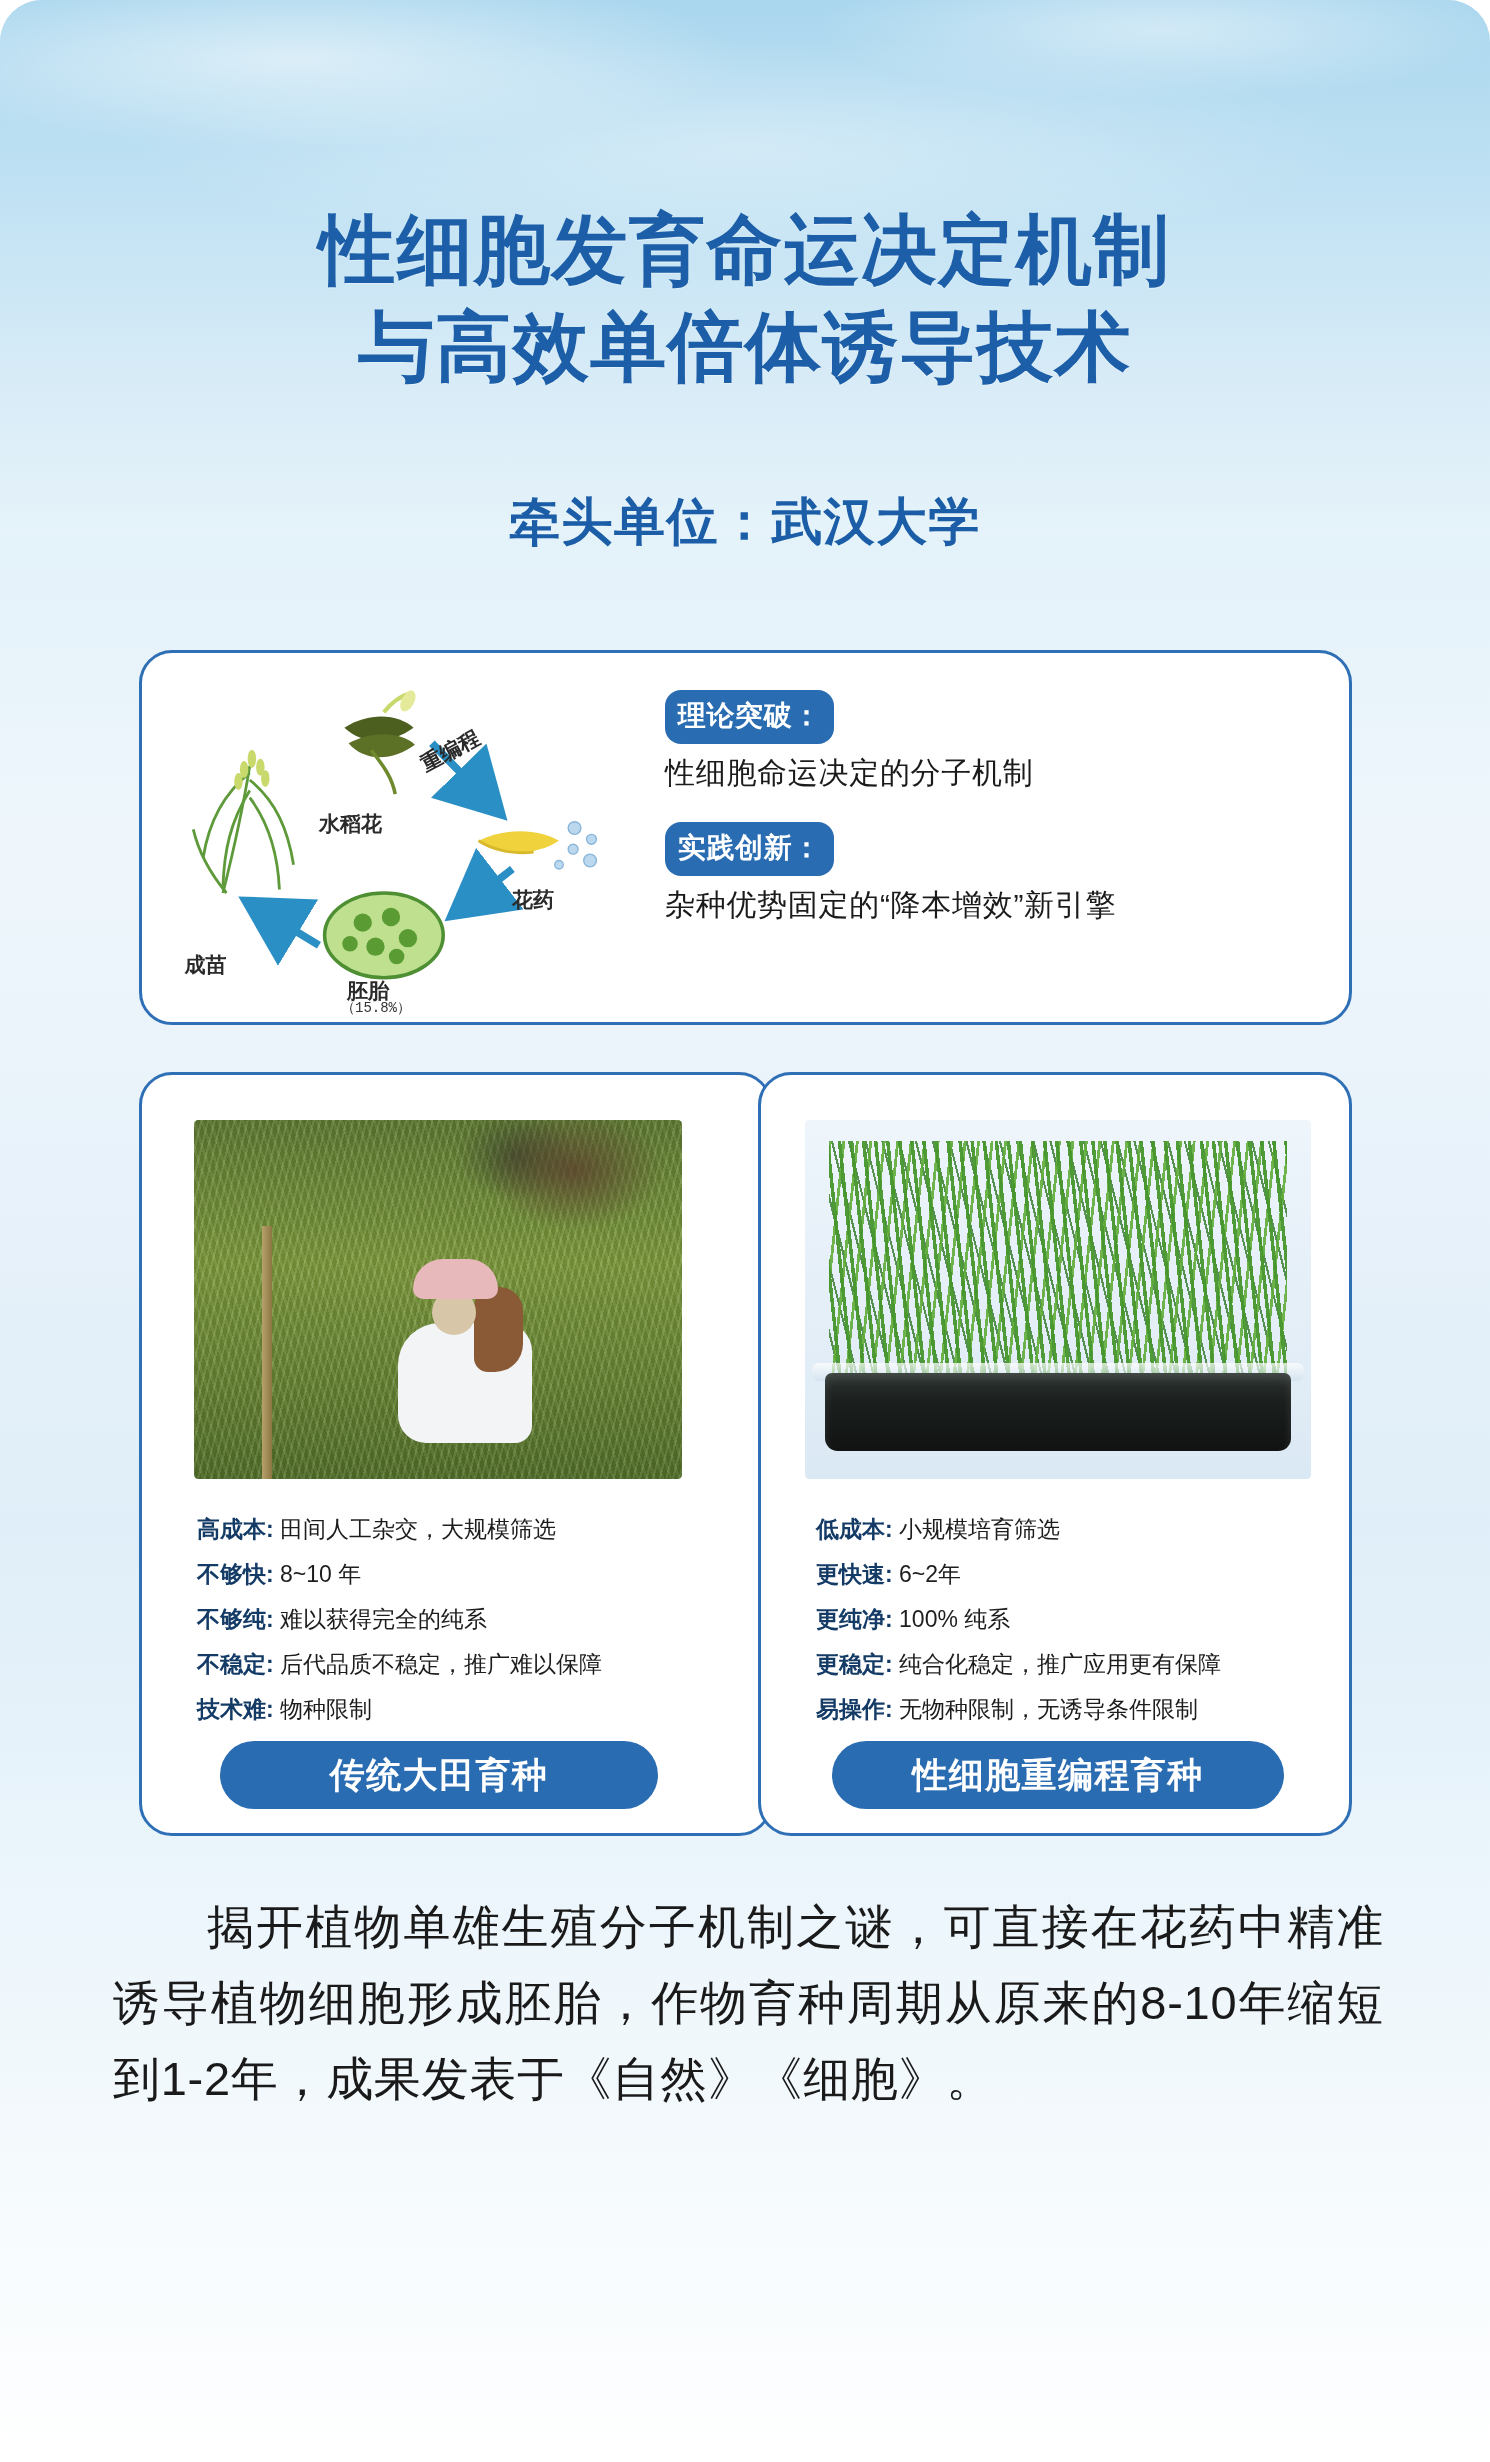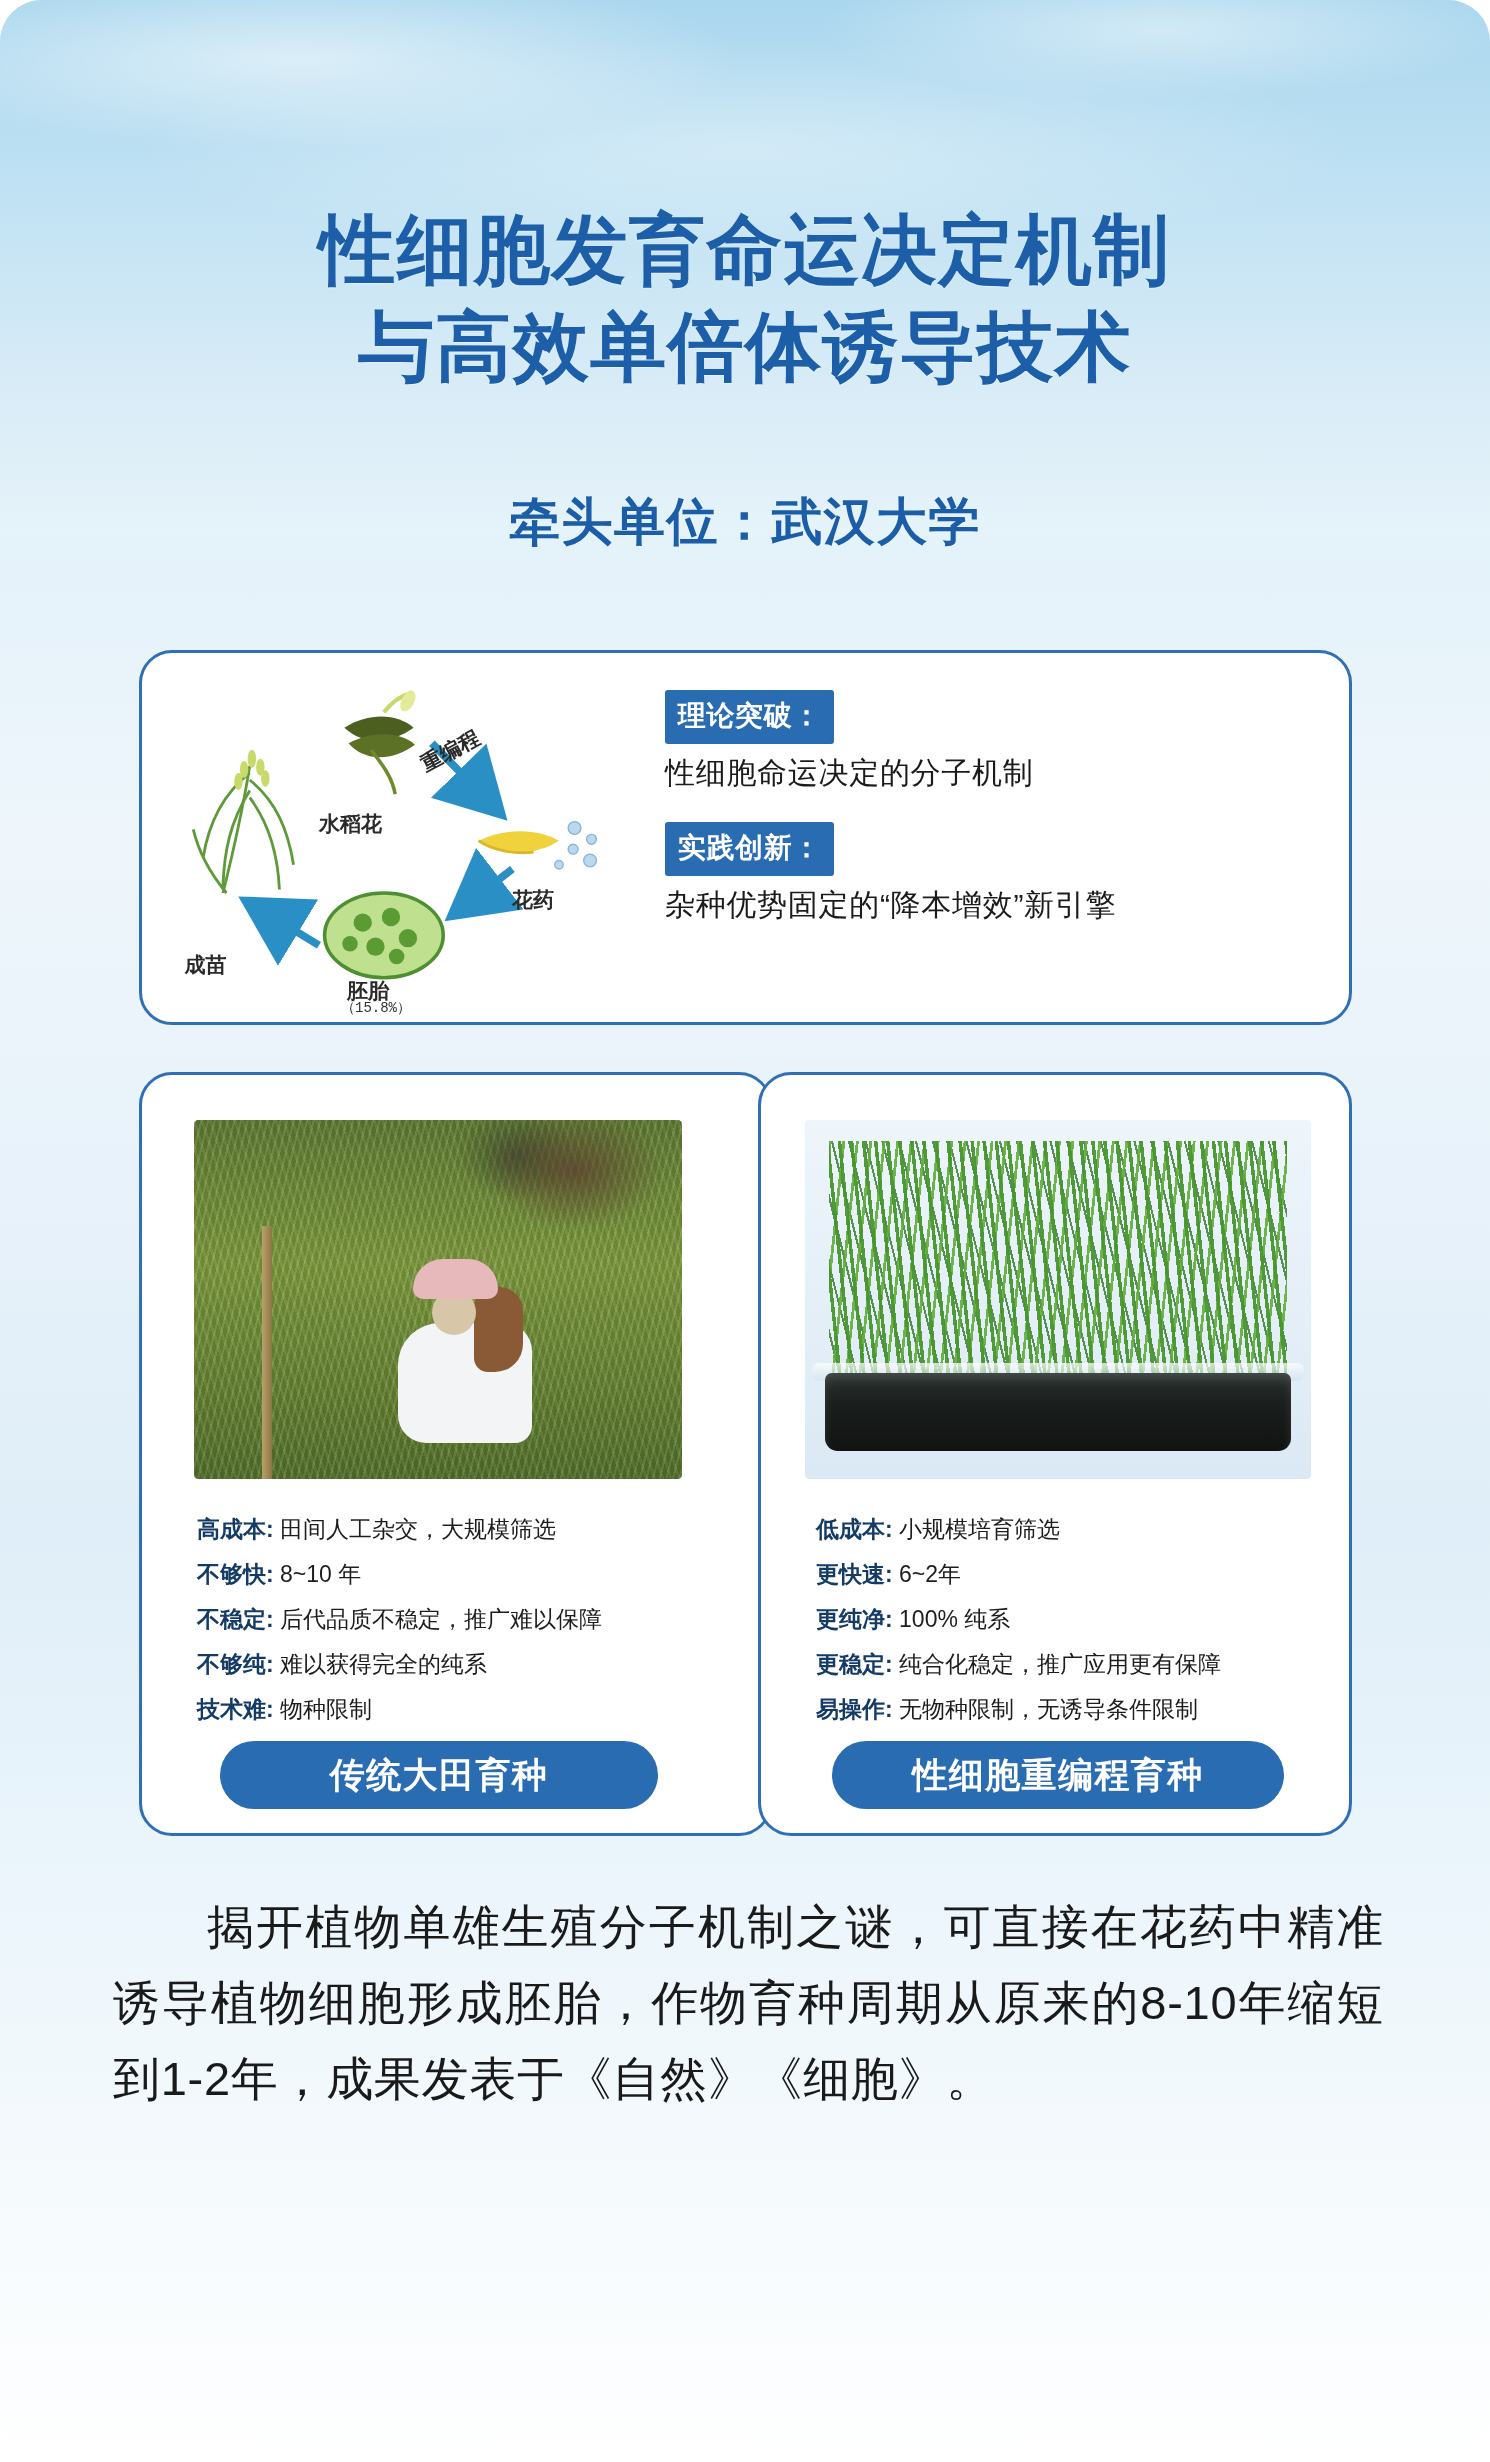--- a/index.html
+++ b/index.html
@@ -122,21 +122,21 @@
     top: 37px;
     width: 657px;
   }
   .tag {
     display: inline-block;
     background: #2a6cb2;
     color: #ffffff;
     font-size: 28px;
     font-weight: bold;
     padding: 7px 12.7px 8.5px 12.7px;
-    border-radius: 3px;
+    border-radius: 16px;
     letter-spacing: 0.7px;
   }
   .tag-text {
     margin-top: 10px;
     font-size: 30px;
     color: #1b1b1b;
     line-height: 1.25;
     letter-spacing: 0.7px;
   }
   .spacer-36 { height: 31px; }
@@ -409,22 +409,22 @@
         <div class="body"></div>
         <div class="hair"></div>
         <div class="face"></div>
         <div class="hat"></div>
       </div>
     </div>
 
     <div class="bullets">
       <div class="bullet"><b>高成本:</b> <span>田间人工杂交，大规模筛选</span></div>
       <div class="bullet"><b>不够快:</b> <span>8~10 年</span></div>
+      <div class="bullet"><b>不够纯:</b> <span>难以获得完全的纯系</span></div>
       <div class="bullet"><b>不稳定:</b> <span>后代品质不稳定，推广难以保障</span></div>
-      <div class="bullet"><b>不够纯:</b> <span>难以获得完全的纯系</span></div>
       <div class="bullet"><b>技术难:</b> <span>物种限制</span></div>
     </div>
 
     <div class="pill">传统大田育种</div>
   </div>
 
   <div class="card" id="card-right">
     <div class="photo">
       <div class="tray-photo">
         <div class="grass"></div>

